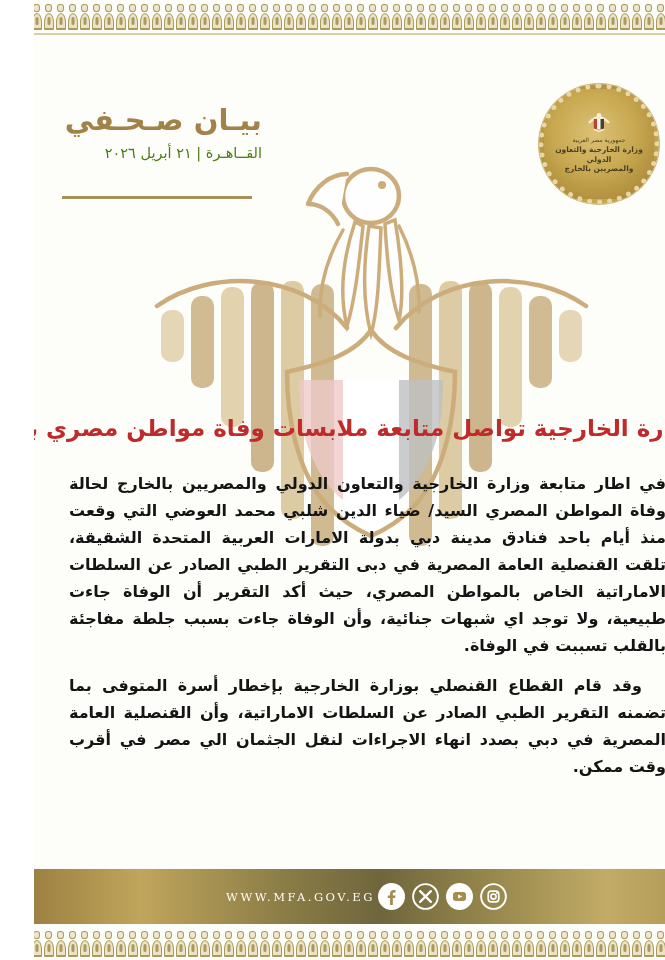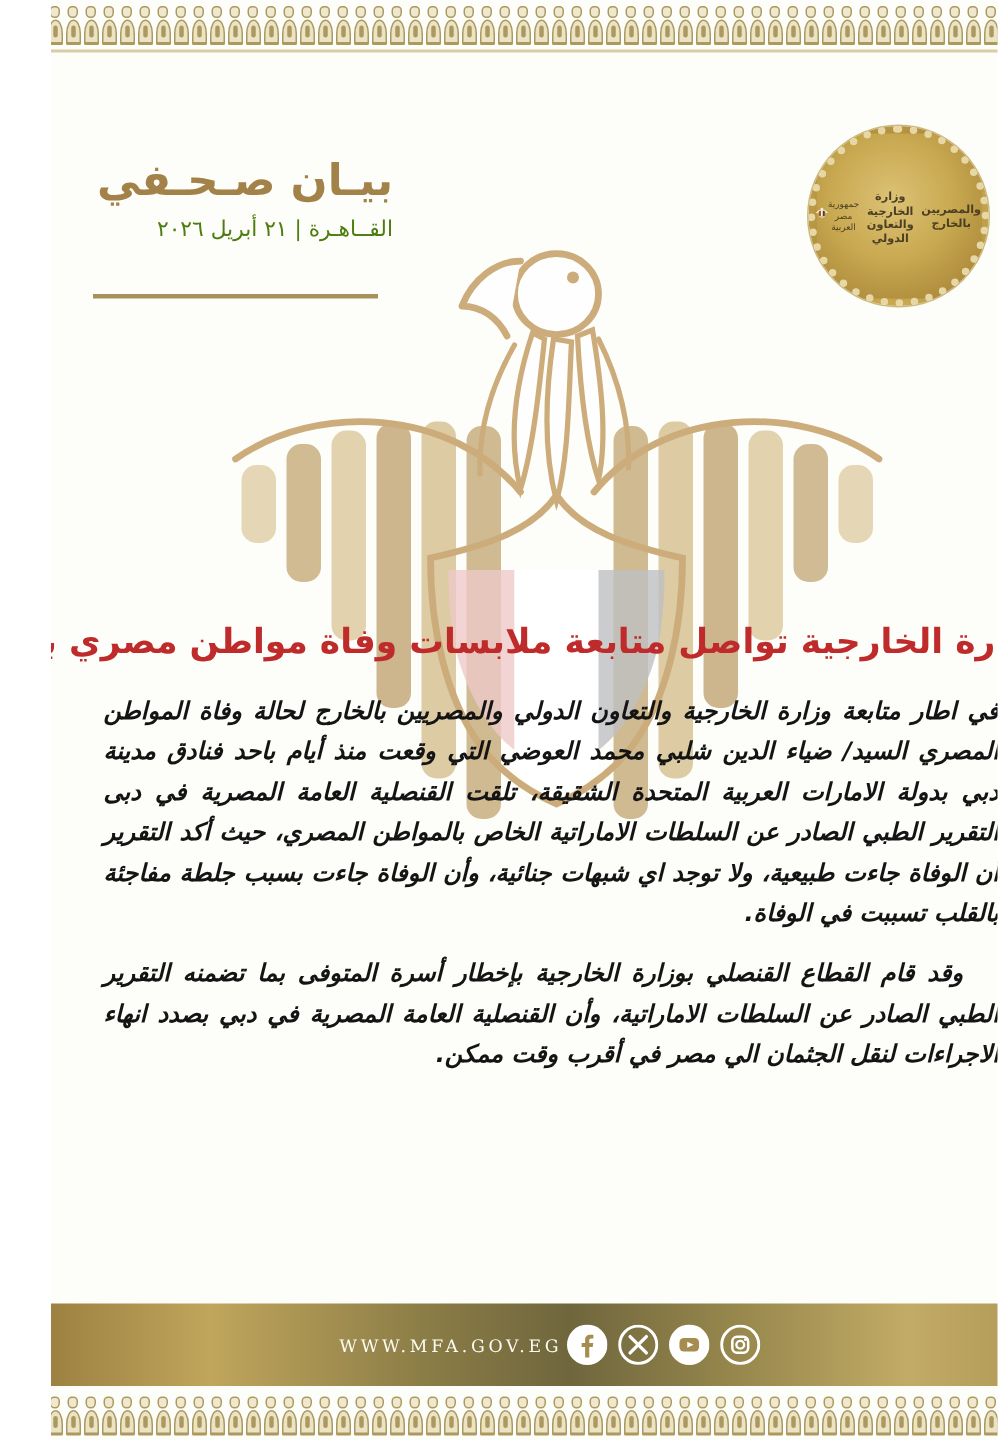--- a/index.html
+++ b/index.html
@@ -27,38 +27,38 @@
   
   .masthead{position:absolute;top:104px;left:28px;width:200px;text-align:right;direction:rtl;}
   .masthead .title{margin:0;font-size:29px;line-height:1.15;font-weight:bold;color:#a3824a;}
   .masthead .dateline{margin-top:8px;font-size:14.5px;font-weight:normal;color:#4d7c0f;text-align:right;}
   .header-rule{position:absolute;left:28px;top:196px;width:190px;height:2.5px;background:#a89159;}
 
   
   .seal{position:absolute;left:505px;top:84px;width:120px;height:120px;border-radius:50%;
     background:radial-gradient(circle at 46% 40%, #dcc276 0%, #c9a951 45%, #b08e3e 78%, #9f8034 100%);
     border:5px dotted #e6d7a4;box-sizing:border-box;
-    display:flex;flex-direction:row;align-items:center;justify-content:center;
+    display:flex;flex-direction:column;align-items:center;justify-content:center;
     box-shadow:0 0 0 1px #cdb97e;}
   .seal .seal-eagle{margin-top:-4px;}
   .seal .s-line{color:#4a3f22;text-align:center;direction:rtl;line-height:1.25;
     filter:blur(.3px);}
   .seal .s1{font-size:6px;margin-top:1px;}
   .seal .s2{font-size:7.5px;font-weight:bold;margin-top:2px;}
   .seal .s3{font-size:7.5px;font-weight:bold;}
 
   
   .emblem{position:absolute;left:115px;top:160px;opacity:.92;}
 
   
   .headline{position:absolute;top:415px;left:0;width:100%;margin:0;text-align:center;
     direction:rtl;font-size:23px;font-weight:bold;color:#bf2a2a;white-space:nowrap;z-index:3;}
 
   
-  .body-text{position:absolute;top:460px;right:33px;left:35px;direction:rtl;z-index:3;font-style:italic;}
+  .body-text{position:absolute;top:470px;right:33px;left:35px;direction:rtl;z-index:3;}
   .body-text p{margin:0 0 13px 0;font-size:16px;font-weight:bold;color:#141414;
     line-height:1.69;text-align:justify;}
   .body-text p.indent{text-indent:24px;}
 
   
   .footer-bar{position:absolute;left:0;top:869px;width:665px;height:55px;z-index:2;
     background:linear-gradient(90deg,#9c8142 0%,#c0a55c 16%,#8a7c46 38%,#6f663d 52%,#9a8a4e 70%,#c2ab66 86%,#ae9654 100%);
     display:flex;align-items:center;justify-content:center;gap:3px;}
   .footer-url{font-family:"DejaVu Serif",serif;font-size:11.5px;letter-spacing:2.5px;
     color:#fdfcf2;text-decoration:none;}

